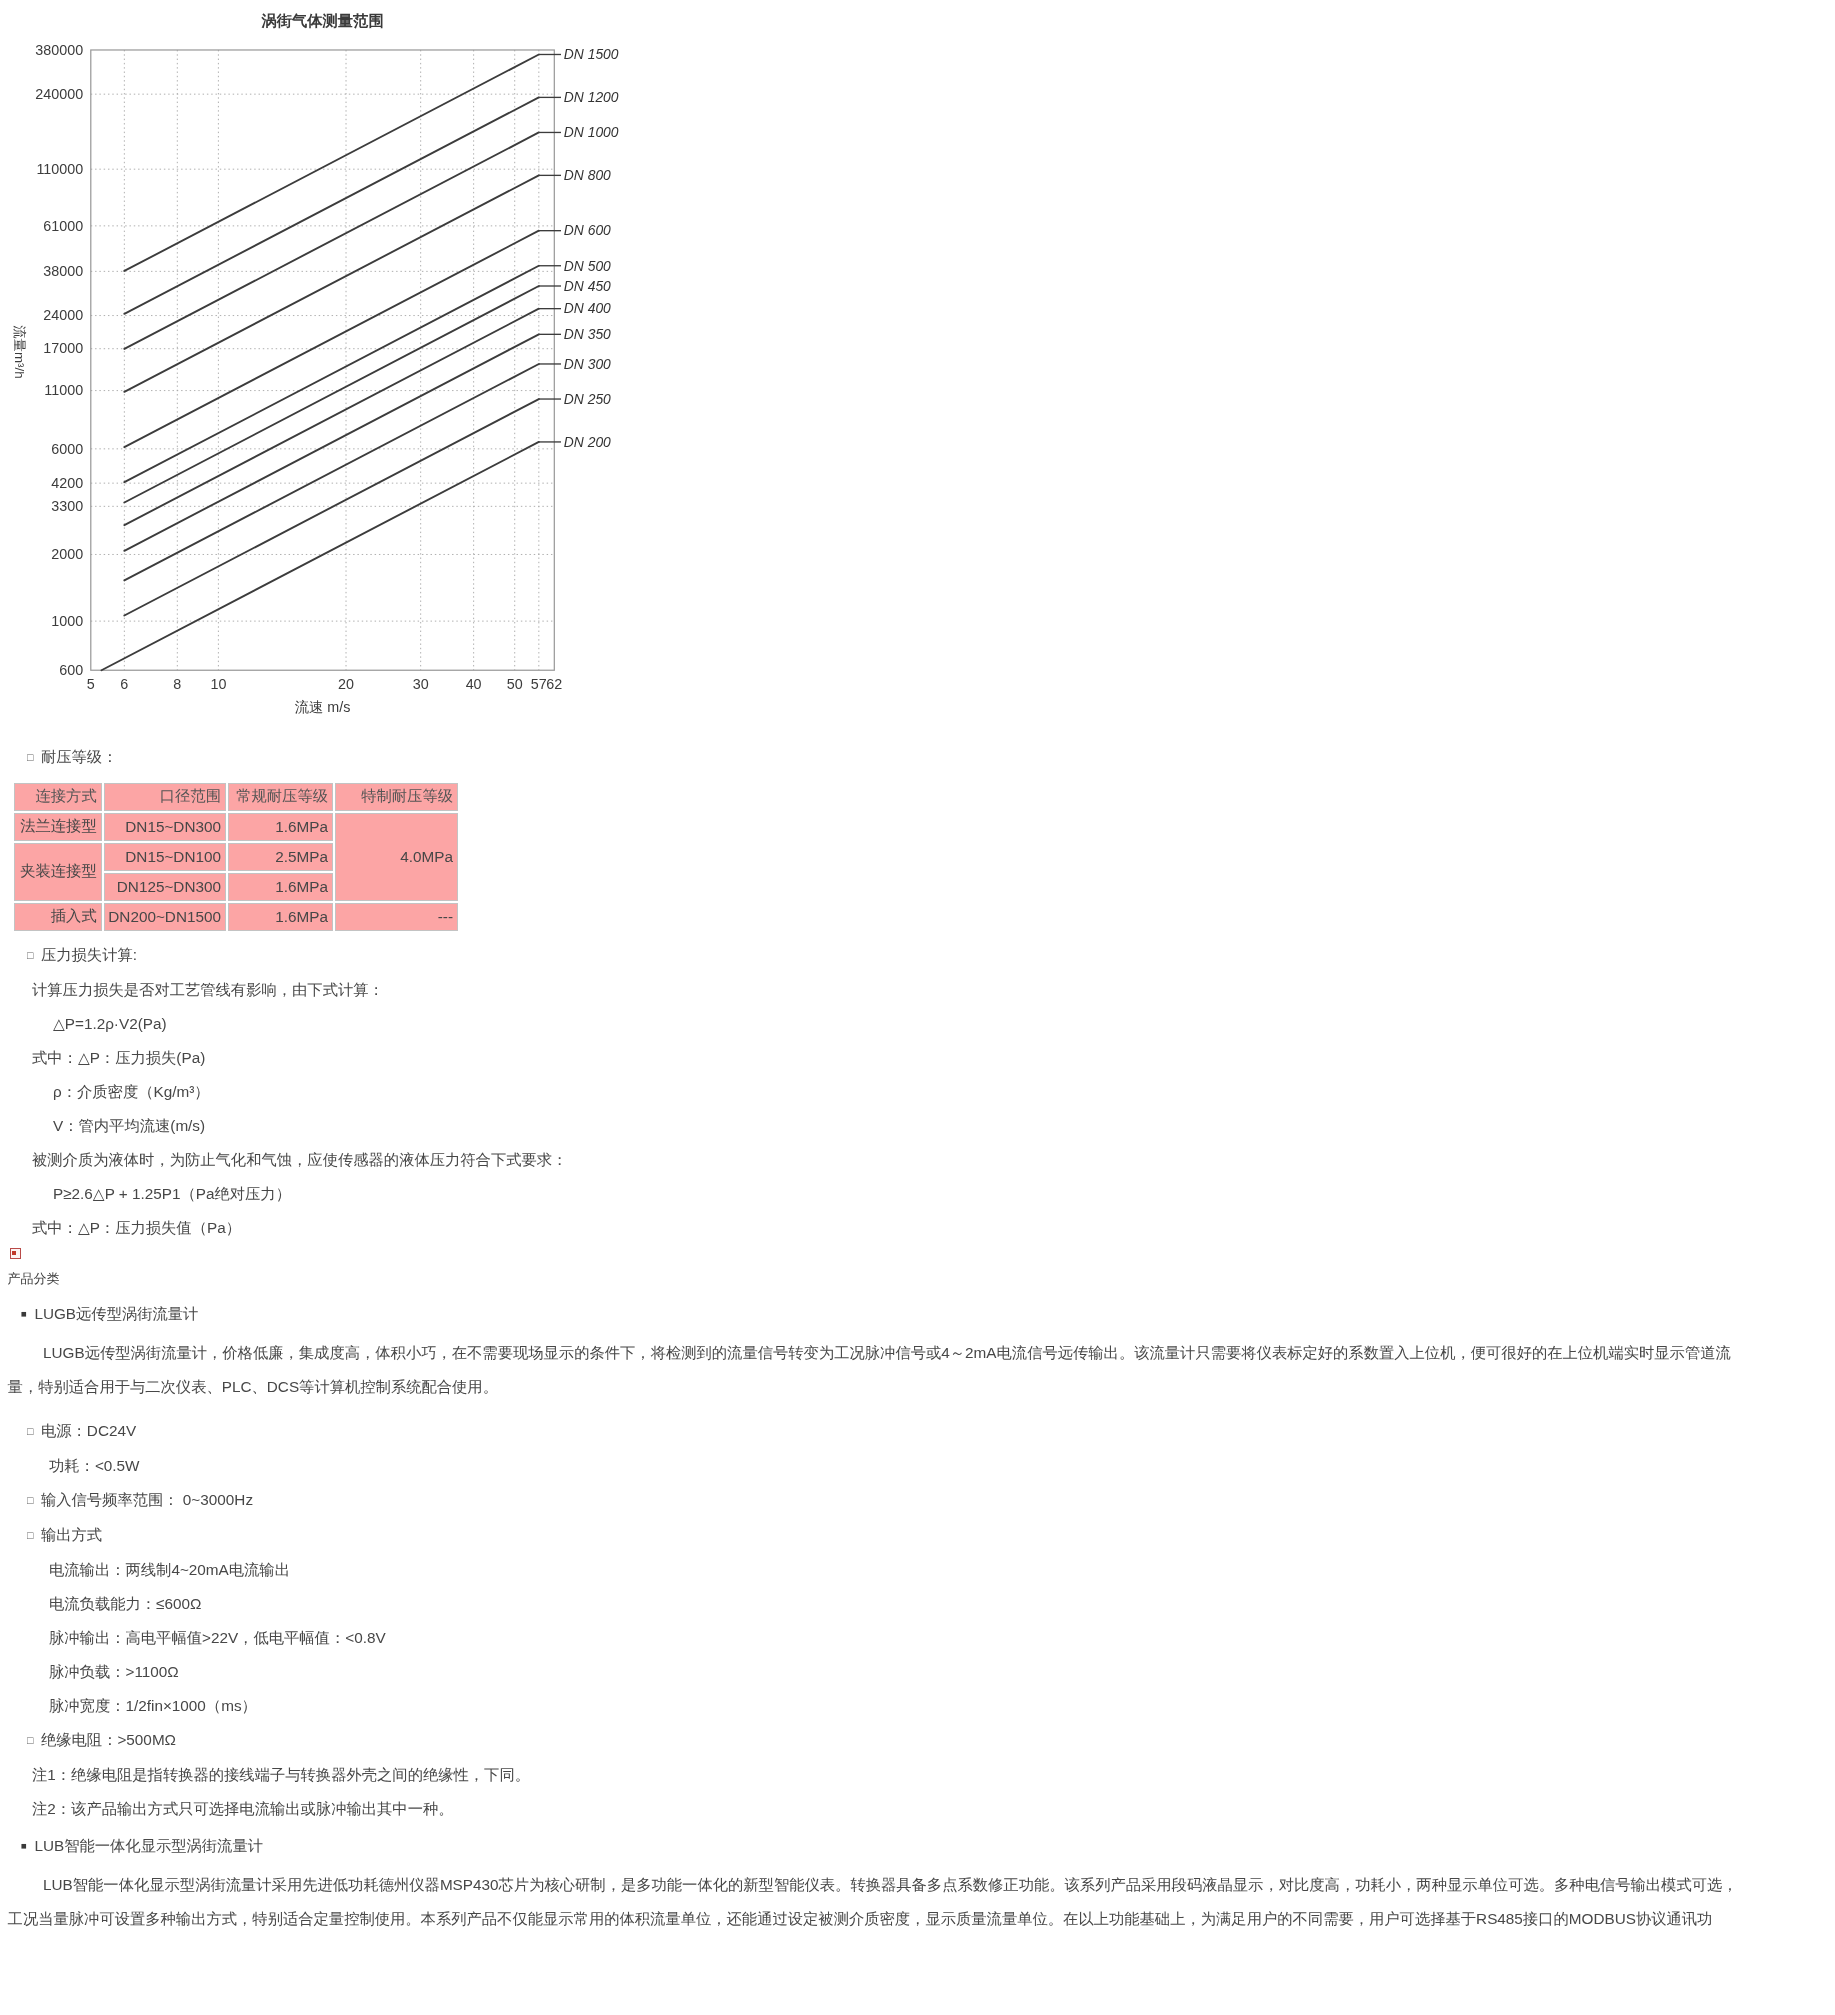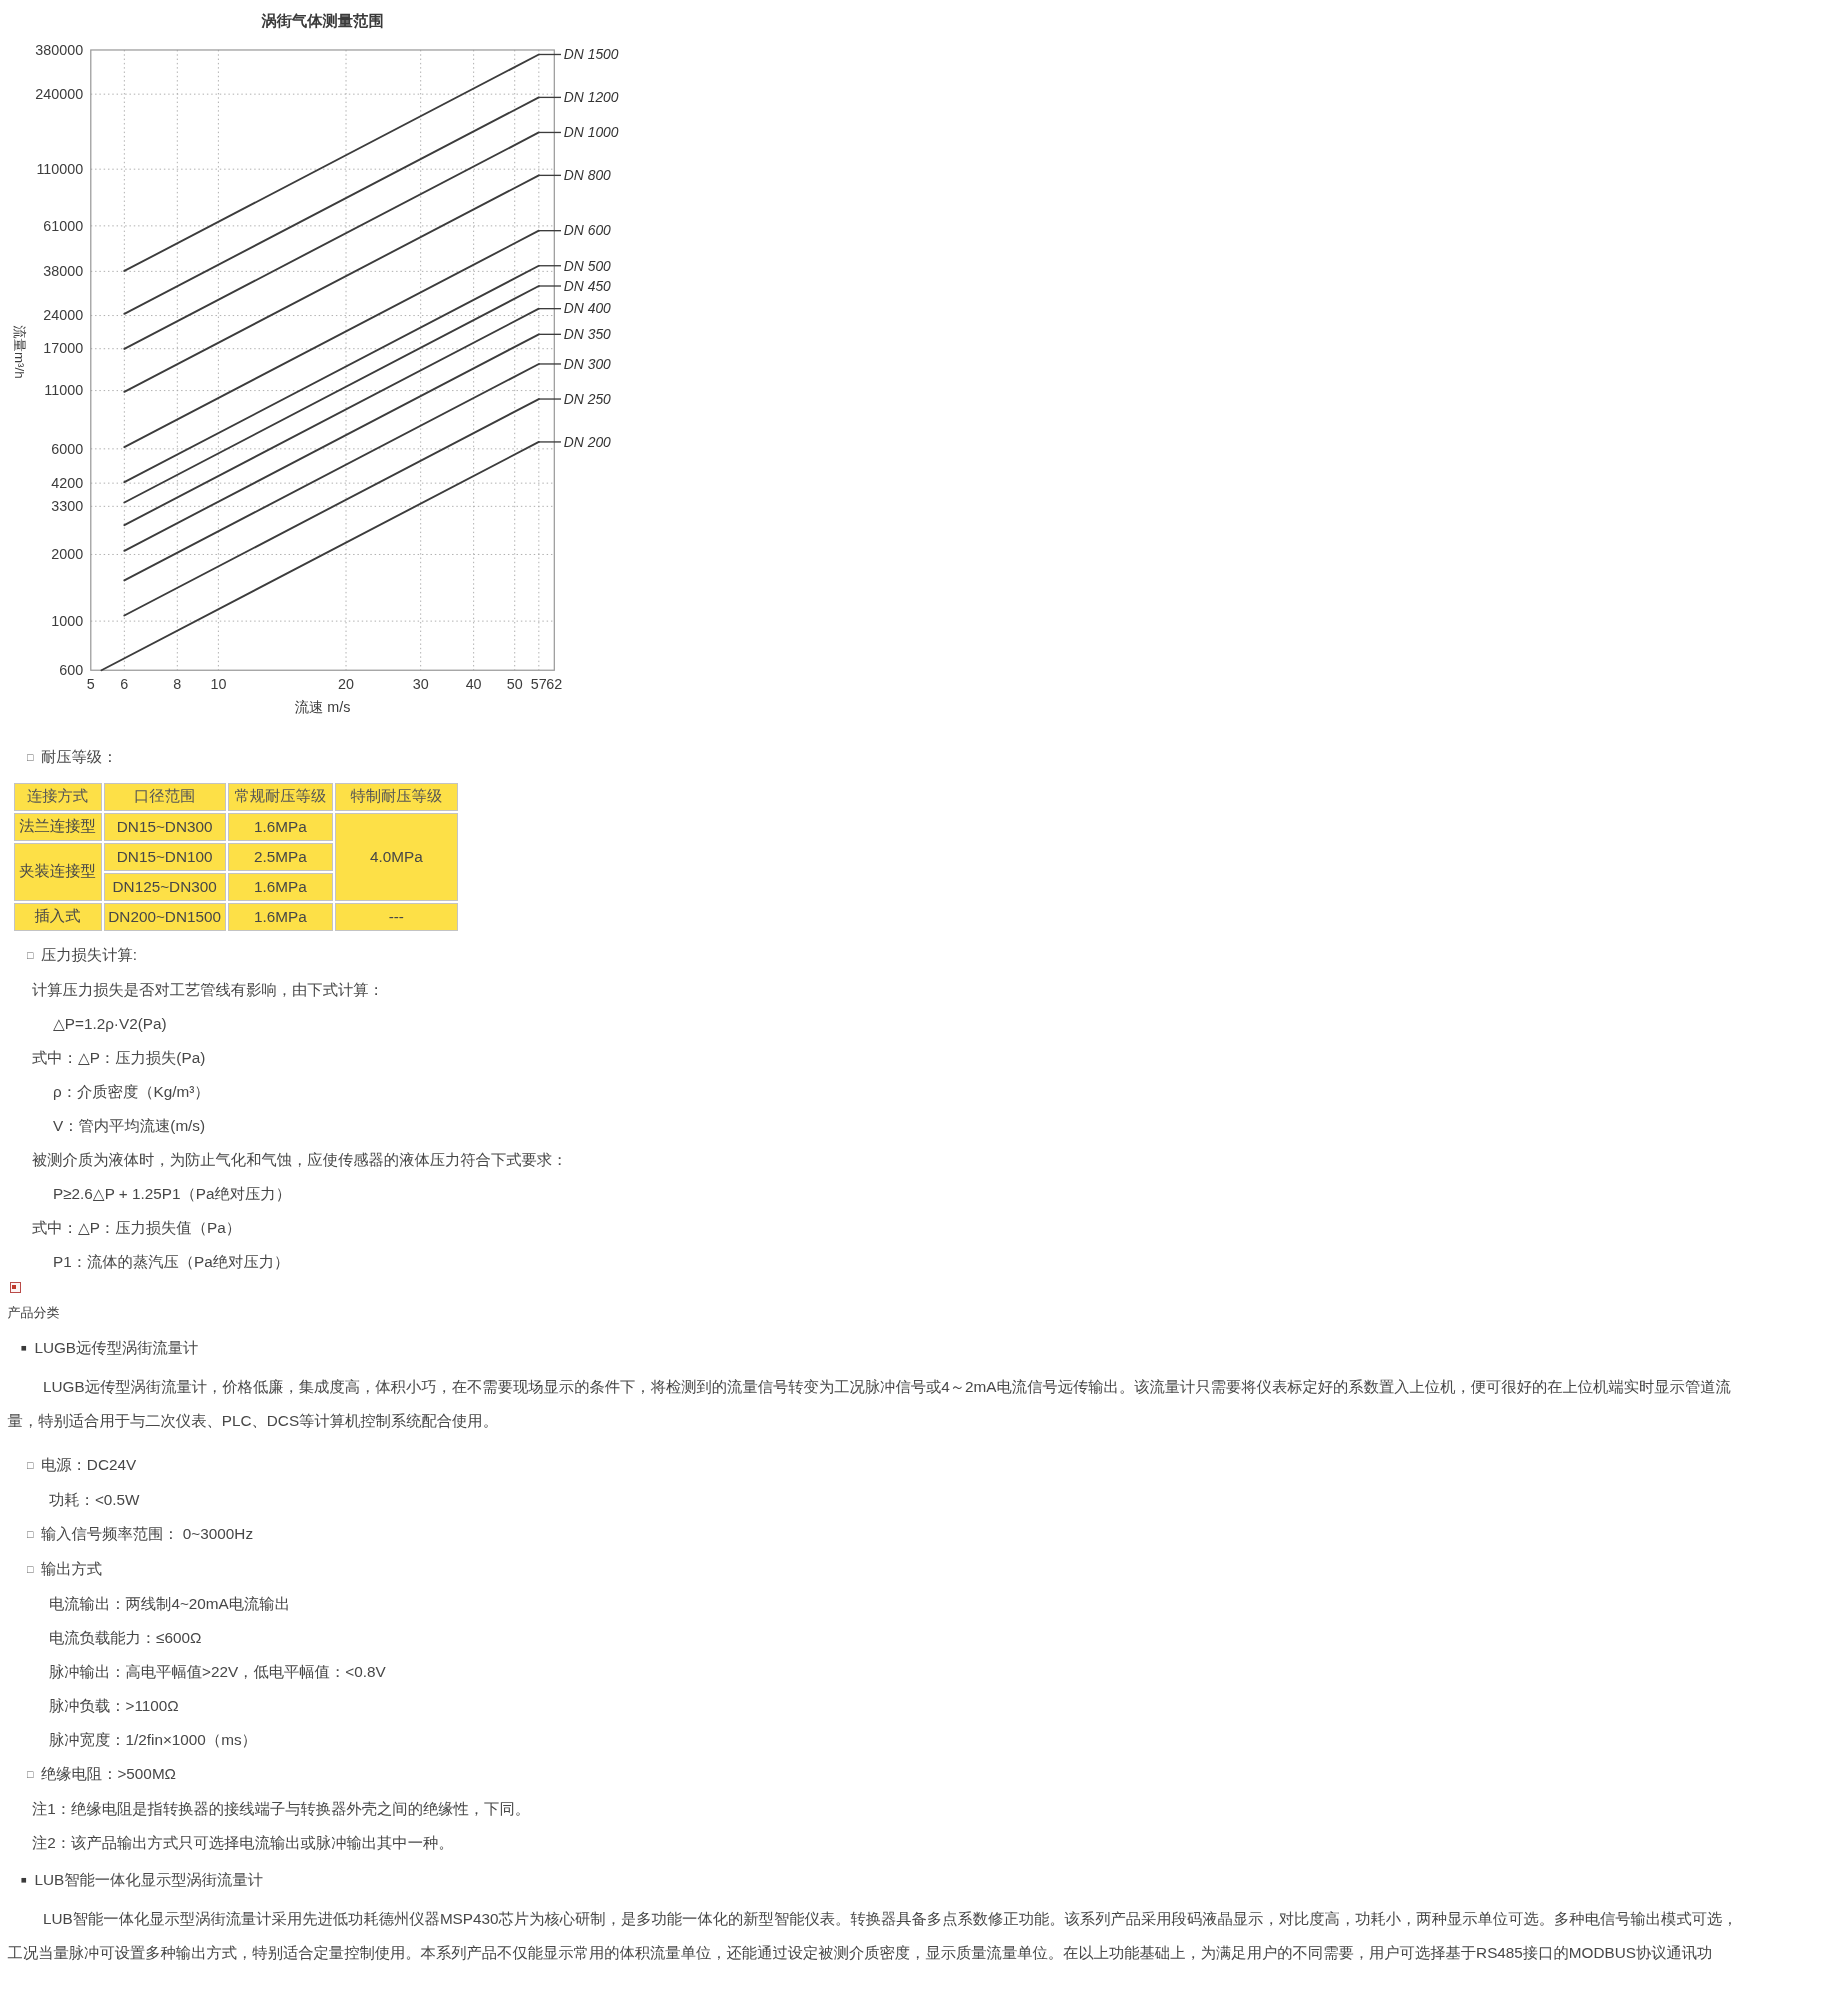--- a/index.html
+++ b/index.html
@@ -29,22 +29,22 @@
   .para-first  { padding-left:43px; }
   .para-cont   { padding-left:7.6px; }
 
   
   .tbl-heading { margin-top:15px; }
   table.ptable {
     border-collapse:separate; border-spacing:2.9px;
     margin:5.7px 0 0 11.5px; table-layout:fixed;
   }
   table.ptable td, table.ptable th {
-    border:1px solid #c3c3c3; background:#fde047; font-weight:normal;
-    font-size:15.3px; color:#474747; text-align:center; vertical-align:middle;
+    border:1px solid #c3c3c3; background:#fca5a5; font-weight:normal;
+    font-size:15.3px; color:#474747; text-align:right; vertical-align:middle;
     padding:1.9px 3.8px; height:28px; white-space:nowrap;margin-top:16px;
   }
   table.ptable th { color:#555; }
   .c1 { width:88px; } .c2 { width:116px; } .c3 { width:105px; } .c4 { width:123px; }
 
   
   .broken { display:inline-block; width:11.5px; height:11.5px; border:1px solid #b94a48;
             margin-left:9.6px; position:relative; background:#fdf4f4; }
   .broken::after { content:""; position:absolute; left:1.9px; top:1.9px; width:3.8px; height:3.8px; background:#c0392b; }
 
@@ -185,21 +185,20 @@
     <span class="box">□</span><span>压力损失计算:</span>
   </div>
   <div class="ln ind-b">计算压力损失是否对工艺管线有影响，由下式计算：</div>
   <div class="ln ind-c">△P=1.2ρ·V2(Pa)</div>
   <div class="ln ind-b">式中：△P：压力损失(Pa)</div>
   <div class="ln ind-c">ρ：介质密度（Kg/m³）</div>
   <div class="ln ind-c">V：管内平均流速(m/s)</div>
   <div class="ln ind-b">被测介质为液体时，为防止气化和气蚀，应使传感器的液体压力符合下式要求：</div>
   <div class="ln ind-c">P≥2.6△P + 1.25P1（Pa绝对压力）</div>
   <div class="ln ind-b">式中：△P：压力损失值（Pa）</div>
-  <div class="ln ind-c">P1：流体的蒸汽压（Pa绝对压力）</div>
 
   <div><span class="broken"></span></div>
   <div class="sec-heading">产品分类</div>
 
   <div class="sub-title">
     <span class="bullet">■</span><span>LUGB远传型涡街流量计</span>
   </div>
   <div class="ln para-first">LUGB远传型涡街流量计，价格低廉，集成度高，体积小巧，在不需要现场显示的条件下，将检测到的流量信号转变为工况脉冲信号或4～2mA电流信号远传输出。该流量计只需要将仪表标定好的系数置入上位机，便可很好的在上位机端实时显示管道流</div>
   <div class="ln para-cont">量，特别适合用于与二次仪表、PLC、DCS等计算机控制系统配合使用。</div>
 

